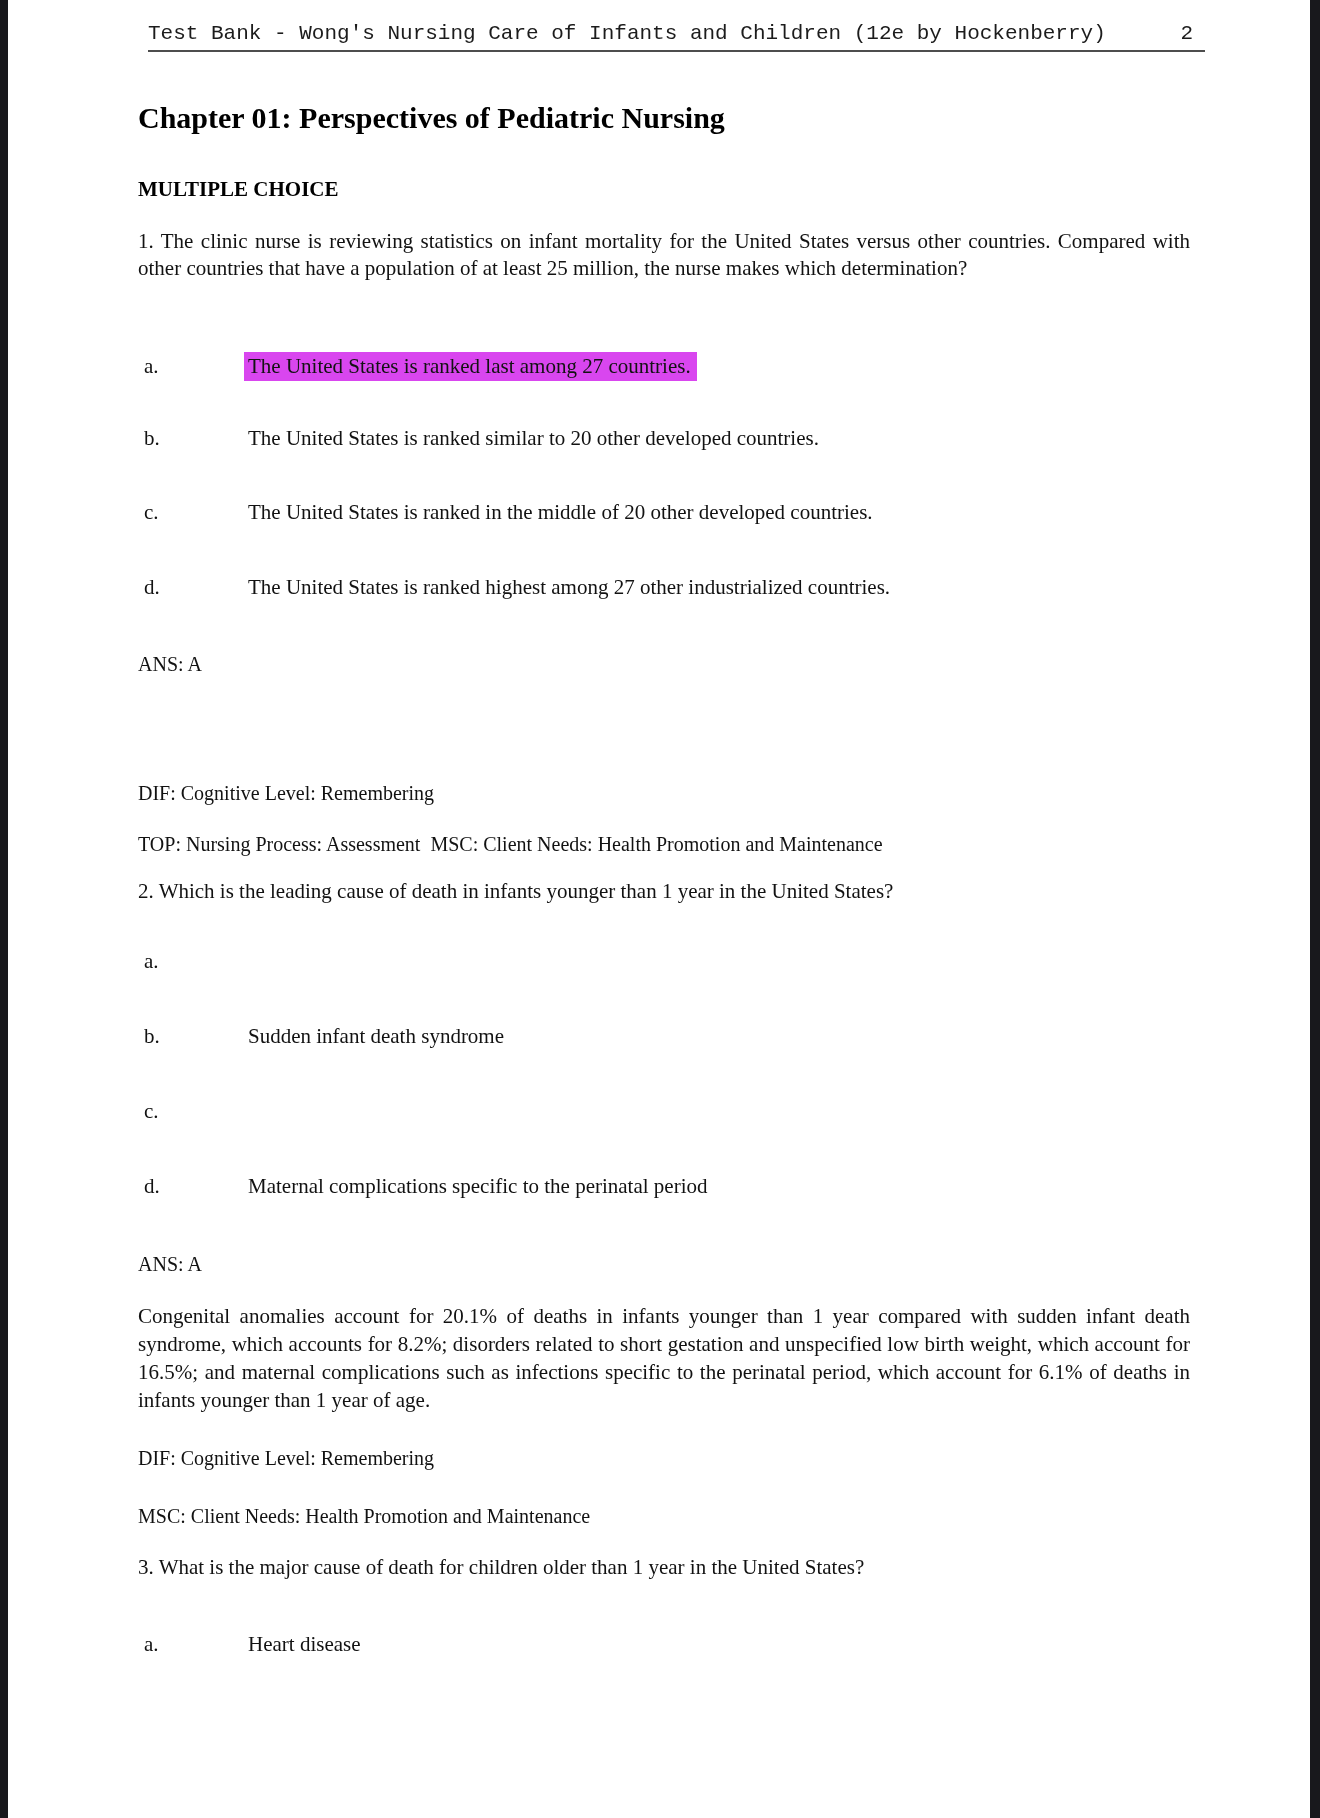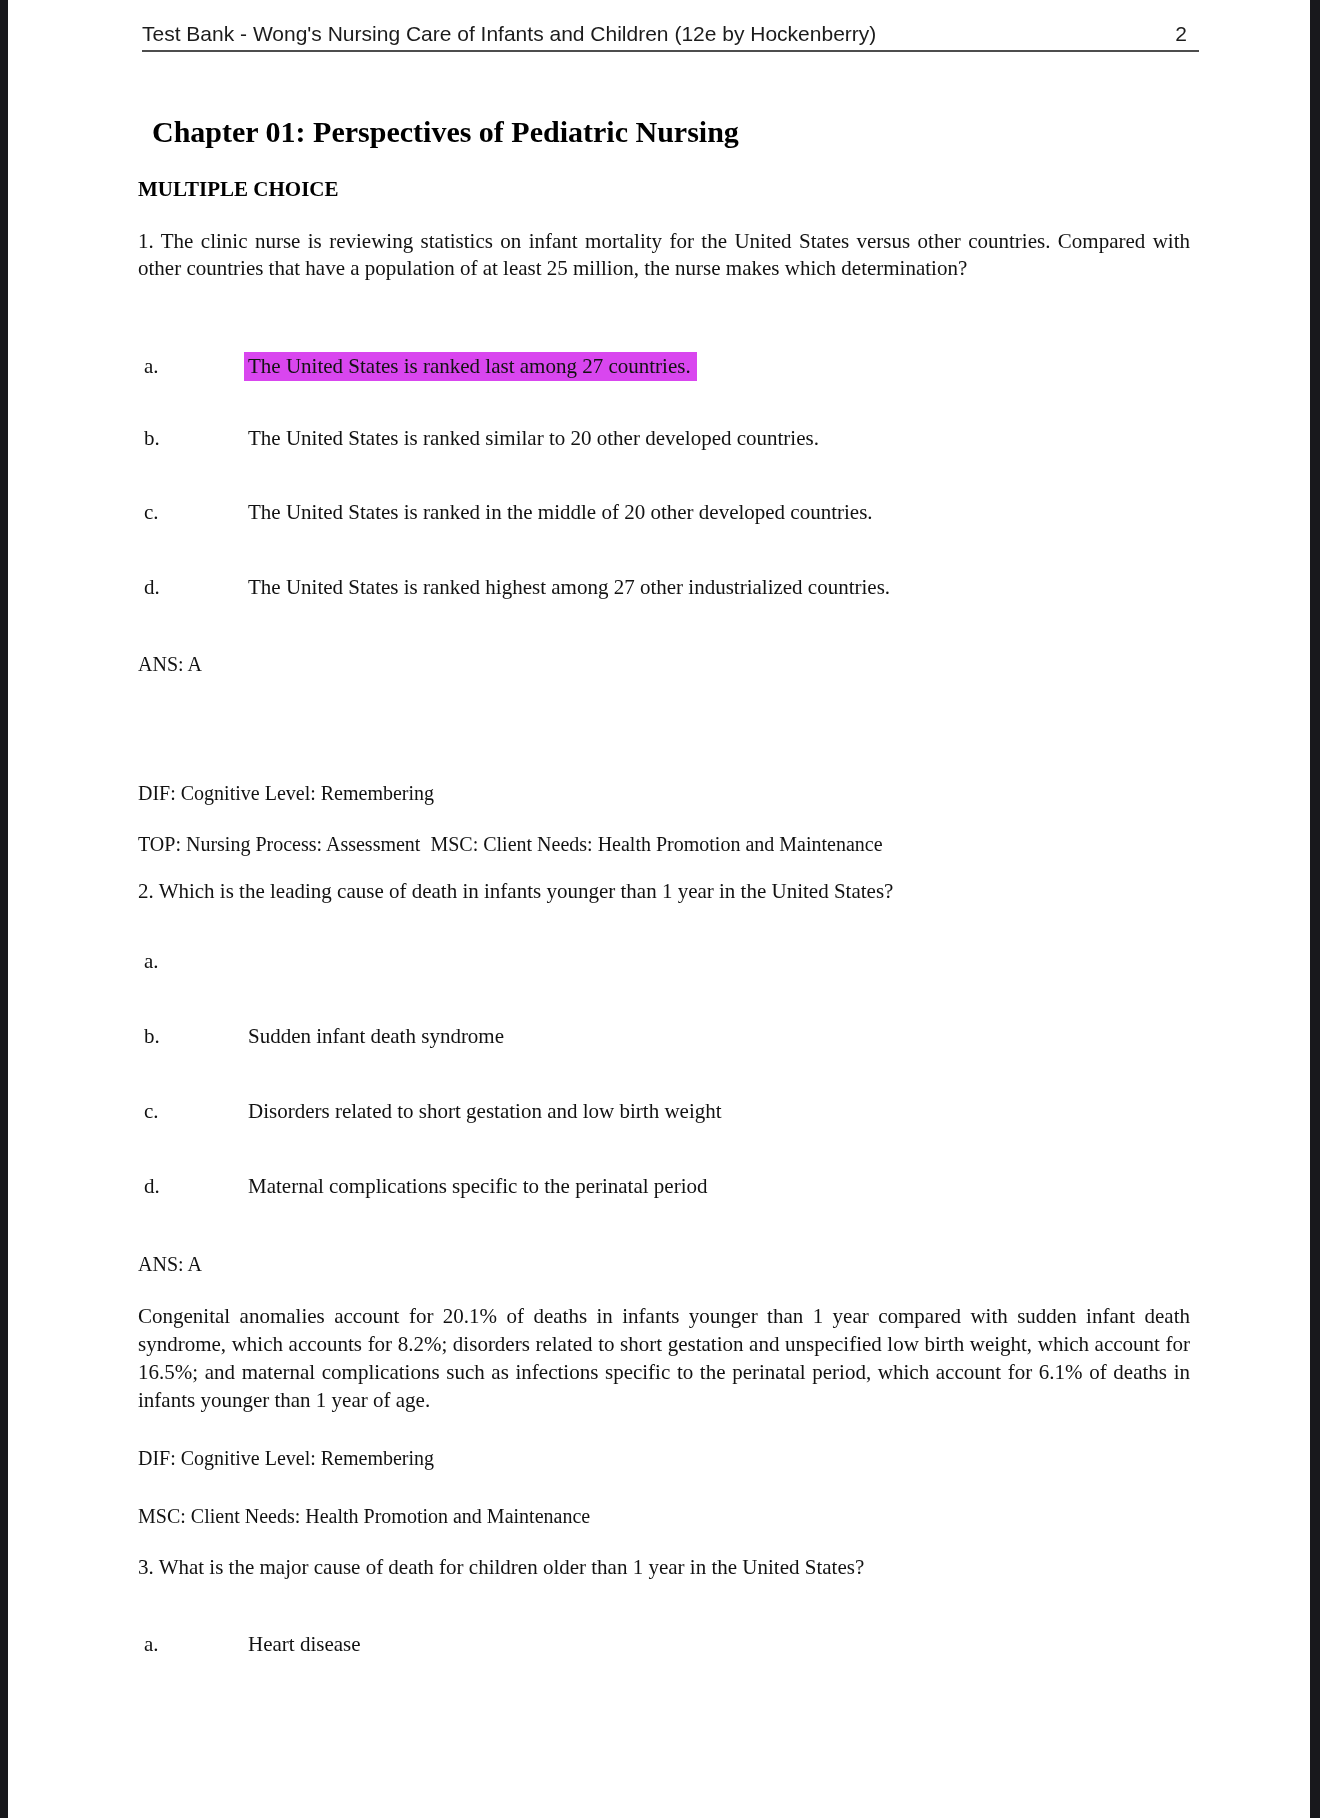--- a/index.html
+++ b/index.html
@@ -23,39 +23,39 @@
     top: 0;
     height: 1818px;
     background: #18181c;
   }
   .edge-strip.left  { left: 0;  width: 8px;  }
   .edge-strip.right { right: 0; width: 10px; }
 
   .doc-header {
     position: absolute;
     top: 20px;
-    left: 142px;
+    left: 148px;
     width: 1057px;
     display: flex;
     justify-content: space-between;
     align-items: flex-end;
-    font-family: Liberation Sans, sans-serif;
+    font-family: Liberation Mono, monospace;
     font-size: 21px;
     line-height: 28px;
     color: #1c1c1c;
     border-bottom: 2px solid #4d4d4d;
     padding-bottom: 2px;
   }
   .doc-header .page-num { padding-right: 12px; }
 
   .abs { position: absolute; left: 138px; }
 
   .chapter-title {
     top: 99px;
-    margin: 14px;
+    margin: 0;
     font-size: 30px;
     line-height: 38px;
     font-weight: bold;
     color: #000;
   }
   .section-heading {
     top: 175px;
     font-size: 21px;
     line-height: 28px;
     font-weight: bold;
@@ -138,21 +138,20 @@
 
   <div class="abs opt-row" style="top:947px">
     <span class="opt-letter">a.</span>
   </div>
   <div class="abs opt-row" style="top:1022px">
     <span class="opt-letter">b.</span>
     <span class="opt-text">Sudden infant death syndrome</span>
   </div>
   <div class="abs opt-row" style="top:1097px">
     <span class="opt-letter">c.</span>
-    <span class="opt-text">Disorders related to short gestation and low birth weight</span>
   </div>
   <div class="abs opt-row" style="top:1172px">
     <span class="opt-letter">d.</span>
     <span class="opt-text">Maternal complications specific to the perinatal period</span>
   </div>
 
   <div class="abs line" style="top:1250px">ANS: A</div>
   <div class="abs para rationale" style="top:1302px">Congenital anomalies account for 20.1% of deaths in infants younger than 1 year compared with sudden infant death syndrome, which accounts for 8.2%; disorders related to short gestation and unspecified low birth weight, which account for 16.5%; and maternal complications such as infections specific to the perinatal period, which account for 6.1% of deaths in infants younger than 1 year of age.</div>
   <div class="abs line" style="top:1444px">DIF: Cognitive Level: Remembering</div>
   <div class="abs line" style="top:1502px">MSC: Client Needs: Health Promotion and Maintenance</div>

